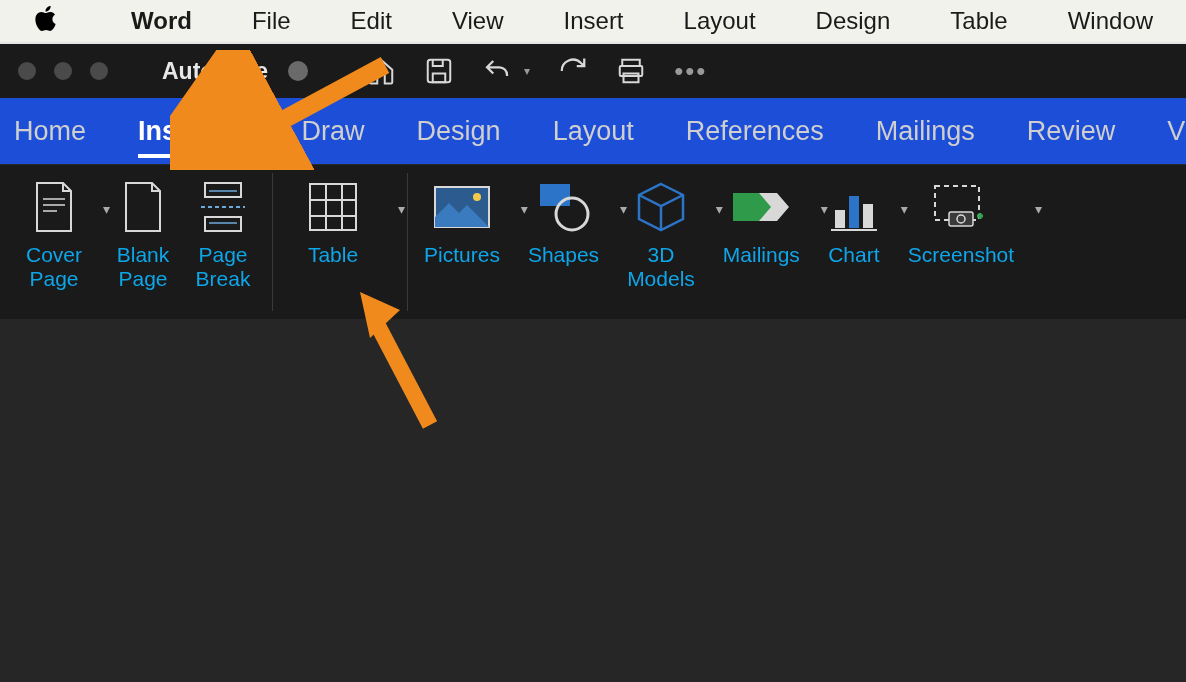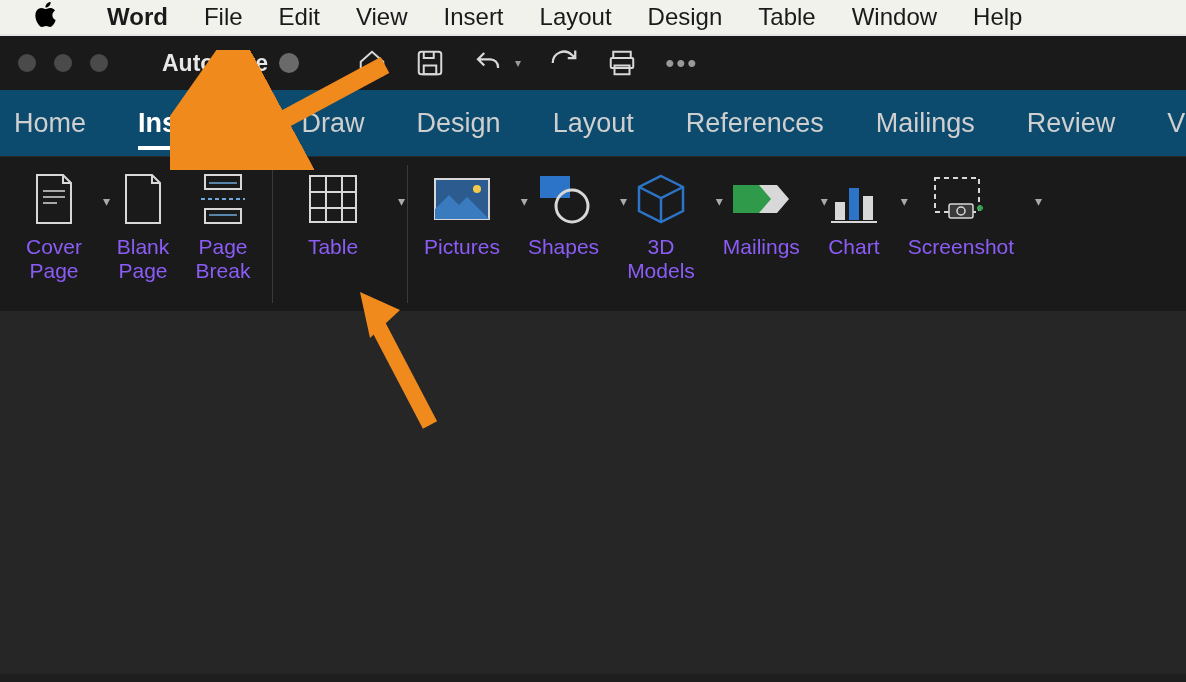--- a/index.html
+++ b/index.html
@@ -6,26 +6,26 @@
     body {
       width: 1186px;
       height: 682px;
       font-family: -apple-system, BlinkMacSystemFont, "Segoe UI", sans-serif;
       background: #1e1e1e;
       overflow: hidden;
     }
     
     
     .menubar {
-      height: 36px;
+      height: 44px;
       background: #f2f2ec;
       display: flex;
       align-items: center;
       padding: 0 24px 0 34px;
-      gap: 36px;
+      gap: 60px;
       border-bottom: 2px solid #e5e5e5;
     }
     .apple-logo { font-size: 24px; margin-right: 15px; }
     .menubar-item { font-size: 24px; color: #1a1a1a; cursor: default; }
     .menubar-item.bold { font-weight: 700; }
     
     
     .titlebar {
       height: 54px;
       background: #1a1a1a;
@@ -34,34 +34,34 @@
       padding: 0 18px;
       gap: 14px;
     }
     .traffic-lights { display: flex; gap: 18px; margin-right: 40px; }
     .traffic-light {
       width: 18px; height: 18px; border-radius: 50%;
       background: #4a4a4a;
     }
     .autosave {
       color: #e8e8e8; font-size: 23px; font-weight: 600;
-      display: flex; align-items: center; gap: 11px;
+      display: flex; align-items: center; gap: 20px;
     }
     .autosave-dot {
       width: 20px; height: 20px; border-radius: 50%; background: #6a6a6a;
     }
     .qat { display: flex; align-items: center; gap: 28px; margin-left: 44px; }
     .qat-icon { color: #e0e0e0; display: flex; align-items: center; }
     .qat-chevron { font-size: 12px; color: #999; margin-left: -16px; }
     .qat-ellipsis { color: #999; font-size: 26px; letter-spacing: 2px; }
     
     
     .ribbon-tabs {
       height: 66px;
-      background: #0c4a6e;
+      background: #1d4ed8;
       display: flex;
       align-items: center;
       padding: 0 14px;
       gap: 52px;
     }
     .ribbon-tab {
       color: #cfcfcf; font-size: 27px; font-weight: 500;
       position: relative; cursor: default;
     }
     .ribbon-tab.active {
@@ -92,21 +92,21 @@
       justify-content: flex-start;
       min-width: 74px;
       padding: 4px 4px;
       cursor: default;
       position: relative;
     }
     .ribbon-btn-icon {
       height: 60px; display: flex; align-items: center; justify-content: center;
     }
     .ribbon-btn-label {
-      color: #8b5cf6; font-size: 21px; text-align: center; line-height: 1.15;
+      color: #0ea5e9; font-size: 21px; text-align: center; line-height: 1.15;
       white-space: pre-line;
       margin-top: 6px;
     }
     .dropdown-chevron {
       position: absolute; top: 28px; right: -10px;
       color: #aaa; font-size: 14px;
     }
     .ribbon-btn.has-dd { padding-right: 18px; }
     
     

